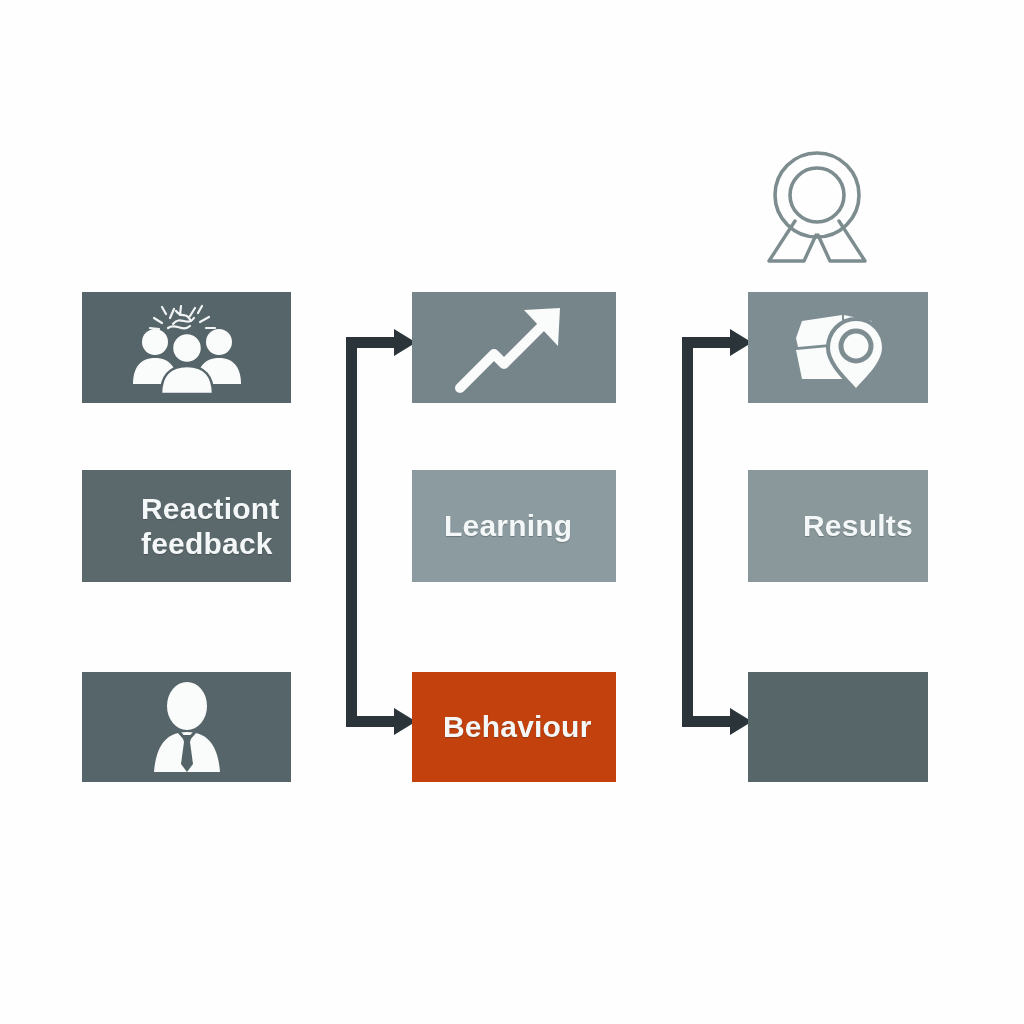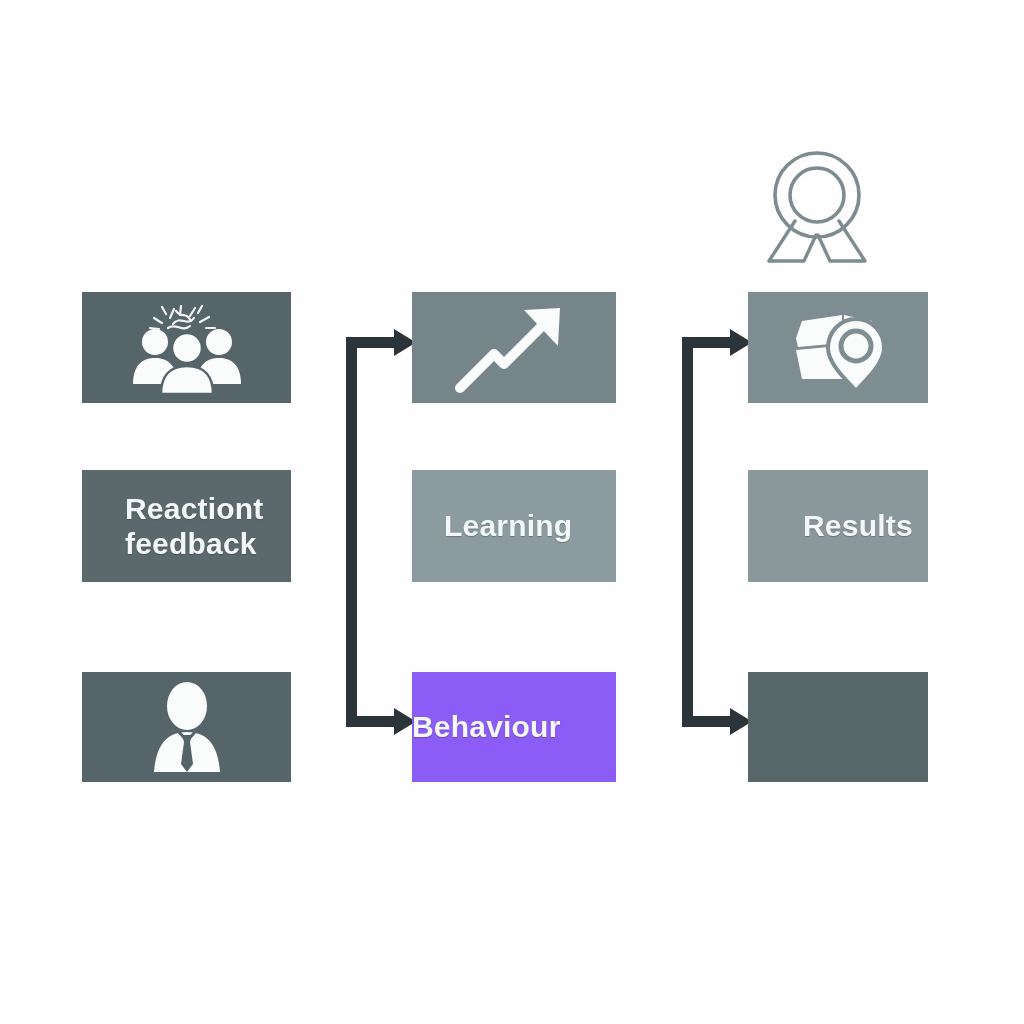--- a/index.html
+++ b/index.html
@@ -115,21 +115,21 @@
 
         <circle cx="91" cy="40" r="13" fill="#fafcfc"></circle>
         <path d="M91 56 C76 56, 69 66, 69 82 L113 82 C113 66, 106 56, 91 56 Z" fill="#fafcfc"></path>
 
         <circle cx="59" cy="46" r="15" fill="#fafcfc" stroke="#566569" stroke-width="2.5"></circle>
         <path d="M59 64 C41 64, 33 75, 33 92 L85 92 C85 75, 77 64, 59 64 Z" fill="#fafcfc" stroke="#566569" stroke-width="2.5"></path>
       </svg>
     </span>
   </div>
 
-  <div class="cell label-cell col1-x row2-y" style="background:#5b696d; padding-left:43px;">
+  <div class="cell label-cell col1-x row2-y" style="background:#5b696d; padding-left:59px;">
     <span class="cell-label">Reactiont
 feedback</span>
   </div>
 
   <div class="cell icon-cell col1-x row3-y" style="background:#566569;">
     <span>
       <svg class="icon-svg" width="86" height="94" viewBox="0 0 86 94" aria-hidden="true">
 
         <ellipse cx="43" cy="26" rx="20" ry="24" fill="#fafcfc"></ellipse>
 
@@ -167,21 +167,21 @@
 
         <path d="M72 8 L108 6 L106 44 Z" fill="#fafcfc"></path>
       </svg>
     </span>
   </div>
 
   <div class="cell label-cell col2-x row2-y" style="background:#8b9ba0; padding-left:32px;">
     <span class="cell-label">Learning</span>
   </div>
 
-  <div class="cell label-cell col2-x row3-y" style="background:#8b5cf6; ">
+  <div class="cell label-cell col2-x row3-y" style="background:#c2410c; padding-left:31px;">
     <span class="cell-label">Behaviour</span>
   </div>
 
   <div class="connector" style="left:672px; top:325px; width:80px; height:412px;">
     <svg class="icon-svg" width="80" height="412" viewBox="0 0 80 412" aria-hidden="true">
       <rect x="10" y="12" width="11" height="390" fill="#2b3539"></rect>
       <rect x="10" y="12" width="52" height="11" fill="#2b3539"></rect>
       <rect x="10" y="391" width="52" height="11" fill="#2b3539"></rect>
       <path d="M58 4 L80 17.5 L58 31 Z" fill="#2b3539"></path>
       <path d="M58 383 L80 396.5 L58 410 Z" fill="#2b3539"></path>

